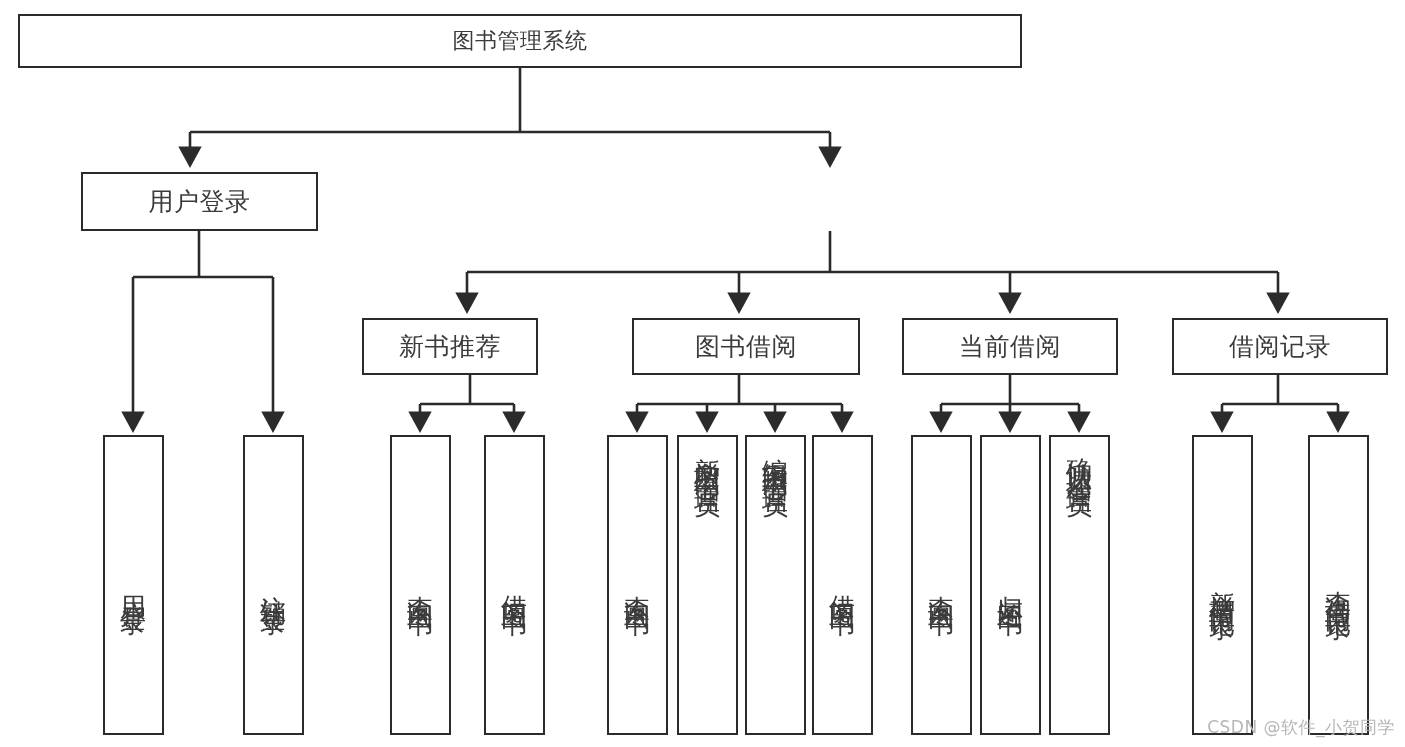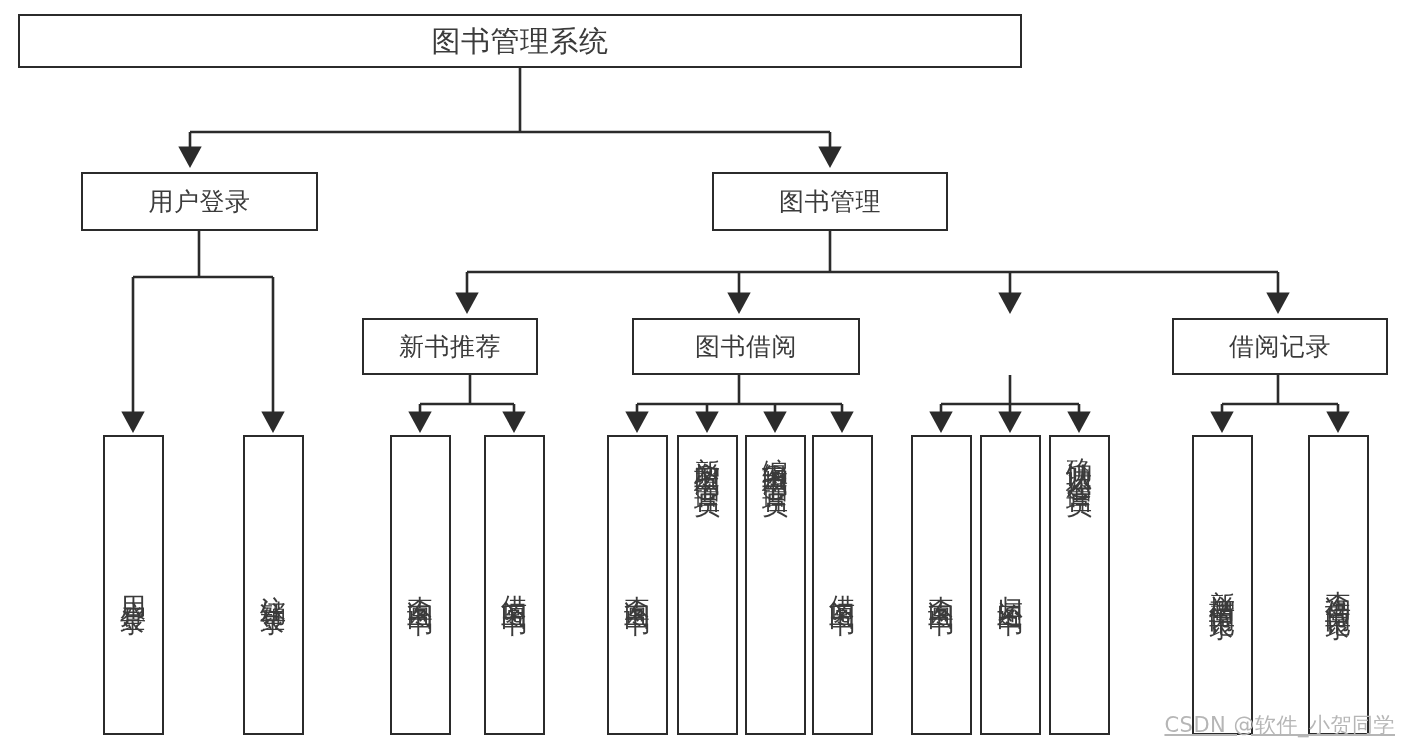--- a/index.html
+++ b/index.html
@@ -42,21 +42,21 @@
     white-space: nowrap;
     line-height: 1.0;
     text-align: center;
   }
   
   .node-h .node-label {
     font-size: 25px;
     letter-spacing: 0.5px;
   }
   .node-root .node-label {
-    font-size: 29px;
+    font-size: 22px;
   }
   
   .node-v {
     align-items: flex-start;
     justify-content: center;
     padding-top: 0;
   }
   .node-v .node-label {
     writing-mode: vertical-rl;
     text-orientation: upright;
@@ -68,25 +68,24 @@
   .node-v.align-center {
     align-items: center;
   }
   .node-v.align-top {
     align-items: flex-start;
   }
   .watermark {
     position: absolute;
     right: 10px;
     bottom: 8px;
-    font-size: 21px;
+    font-size: 17px;
     color: #b6b6b6;
     letter-spacing: 0.5px;
     white-space: nowrap;
-    text-decoration: underline;
   }
 </style>
 </head>
 <body>
 
 <div id="diagram-root">
 
   <svg class="diagram-svg" viewBox="0 0 1405 747">
     <defs>
       <marker id="arrow" viewBox="0 0 12 12" refX="9" refY="6" markerWidth="9" markerHeight="9" orient="auto-start-reverse">
@@ -153,30 +152,30 @@
     </g>
   </svg>
 
   <div class="node-box node-h node-root" style="left:18px; top:14px; width:1004px; height:54px;">
     <span class="node-label">图书管理系统</span>
   </div>
 
   <div class="node-box node-h" style="left:81px; top:172px; width:237px; height:59px;">
     <span class="node-label">用户登录</span>
   </div>
-  <div class="node-box node-h" style="left:712px; top:172px; width:236px; height:59px;">
-    <span class="node-label">图书管理</span>
-  </div>
 
   <div class="node-box node-h" style="left:362px; top:318px; width:176px; height:57px;">
     <span class="node-label">新书推荐</span>
   </div>
   <div class="node-box node-h" style="left:632px; top:318px; width:228px; height:57px;">
     <span class="node-label">图书借阅</span>
   </div>
+  <div class="node-box node-h" style="left:902px; top:318px; width:216px; height:57px;">
+    <span class="node-label">当前借阅</span>
+  </div>
   <div class="node-box node-h" style="left:1172px; top:318px; width:216px; height:57px;">
     <span class="node-label">借阅记录</span>
   </div>
 
   <div class="node-box node-v align-center" style="left:103px; top:435px; width:61px; height:300px;">
     <span class="node-label">用户登录</span>
   </div>
   <div class="node-box node-v align-center" style="left:243px; top:435px; width:61px; height:300px;">
     <span class="node-label">注销登录</span>
   </div>

